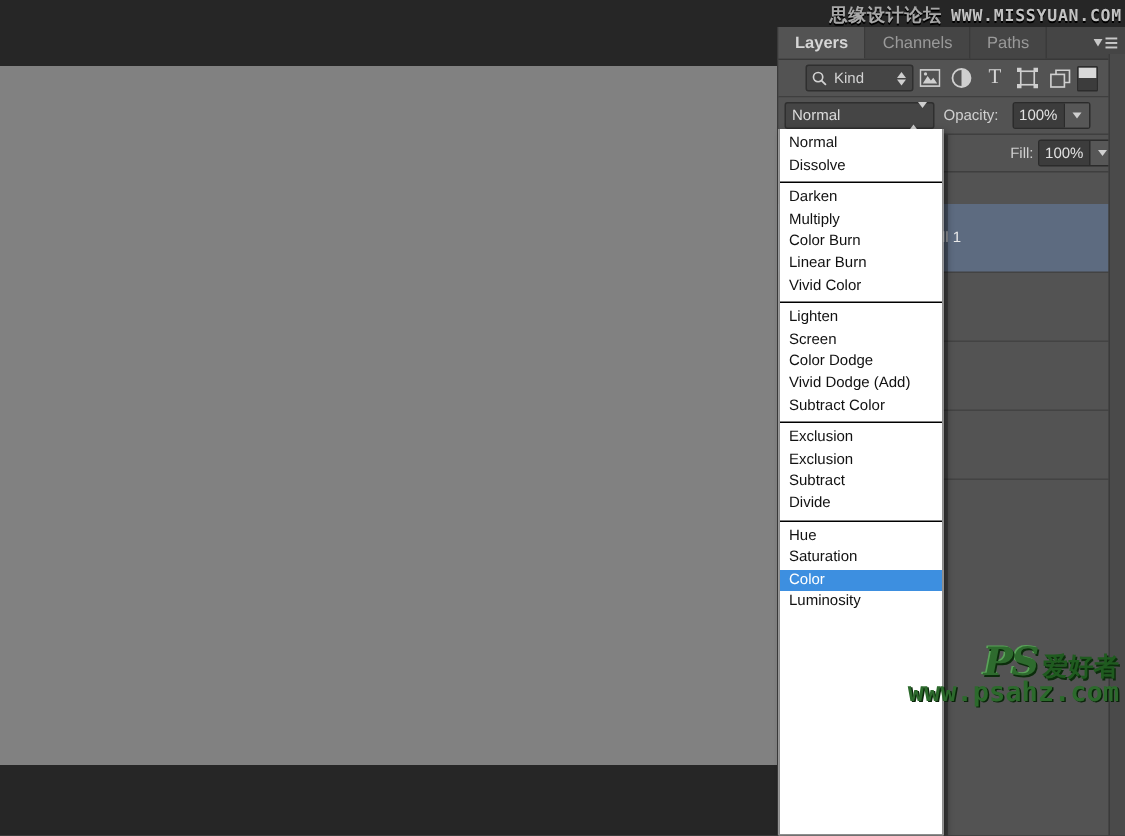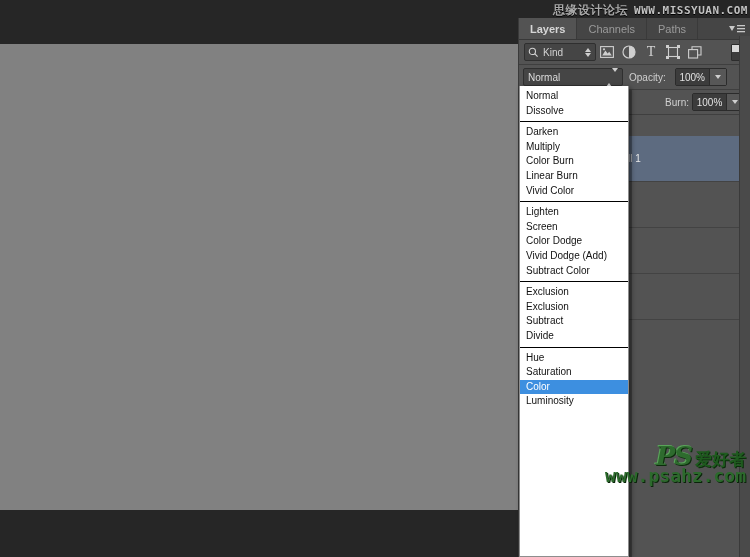--- a/index.html
+++ b/index.html
@@ -26,21 +26,21 @@
     color: #9b9b9b;
     text-shadow: 0 1px 0 #000;
     font-weight: bold;
     white-space: nowrap;
   }
   .wm-top .cn { font-family: "DejaVu Sans", sans-serif; font-size: 12px; color: #a8a8a8; }
   .wm-top .url { font-family: "DejaVu Sans Mono", monospace; font-size: 11px; color: #c2c2c2; }
 
   
   .wm-bottom {
-    position: absolute; right: 4px; bottom: 2px;
+    position: absolute; right: 4px; bottom: 16px;
     text-align: center; line-height: 1;
     pointer-events: none;
   }
   .wm-bottom .ps {
     font-family: "DejaVu Serif", serif;
     font-size: 26px; font-weight: bold; font-style: italic;
     color: #2e6b2e; text-shadow: 1px 1px 0 #0c2d0c, -1px -1px 0 #5aa35a;
     letter-spacing: -1px;
   }
   .wm-bottom .cn2 {
@@ -77,21 +77,21 @@
   .panel-menu {
     position: absolute; right: 4px; top: 4px;
     width: 18px; height: 14px; display: flex; align-items: center; justify-content: center;
     color: #c2c2c2; font-size: 12px; line-height: 1;
   }
   .panel-menu svg { display: block; }
 
   .filter-row {
     height: 25px; background: #535353;
     display: flex; align-items: center; gap: 0;
-    padding: 0 5px; border-bottom: 1px solid #3f3f3f; justify-content: space-between;
+    padding: 0 18px; border-bottom: 1px solid #3f3f3f; justify-content: space-between;
   }
   .kind-select {
     width: 72px; height: 18px; background: #454545;
     border: 1px solid #2f2f2f; border-radius: 2px;
     display: flex; align-items: center; gap: 4px; padding: 0 3px;
     color: #d2d2d2; font-size: 10px;
   }
   .kind-select .mag { width: 11px; height: 11px; flex: 0 0 auto; }
   .kind-select .lbl { flex: 1; }
   .kind-select .sp { width: 8px; display: flex; flex-direction: column; align-items: center; }
@@ -280,21 +280,21 @@
       <span class="num-label">Opacity:</span>
       <div class="num-box">
         <span class="val">100%</span>
         <span class="arrow">
           <span class="tri-dn"></span>
         </span>
       </div>
     </div>
 
     <div class="fill-row">
-      <span class="num-label">Burn:</span>
+      <span class="num-label">Fill:</span>
       <div class="num-box">
         <span class="val">100%</span>
         <span class="arrow">
           <span class="tri-dn"></span>
         </span>
       </div>
     </div>
 
     <div class="layer-list">
       <div class="layer-row selected">

